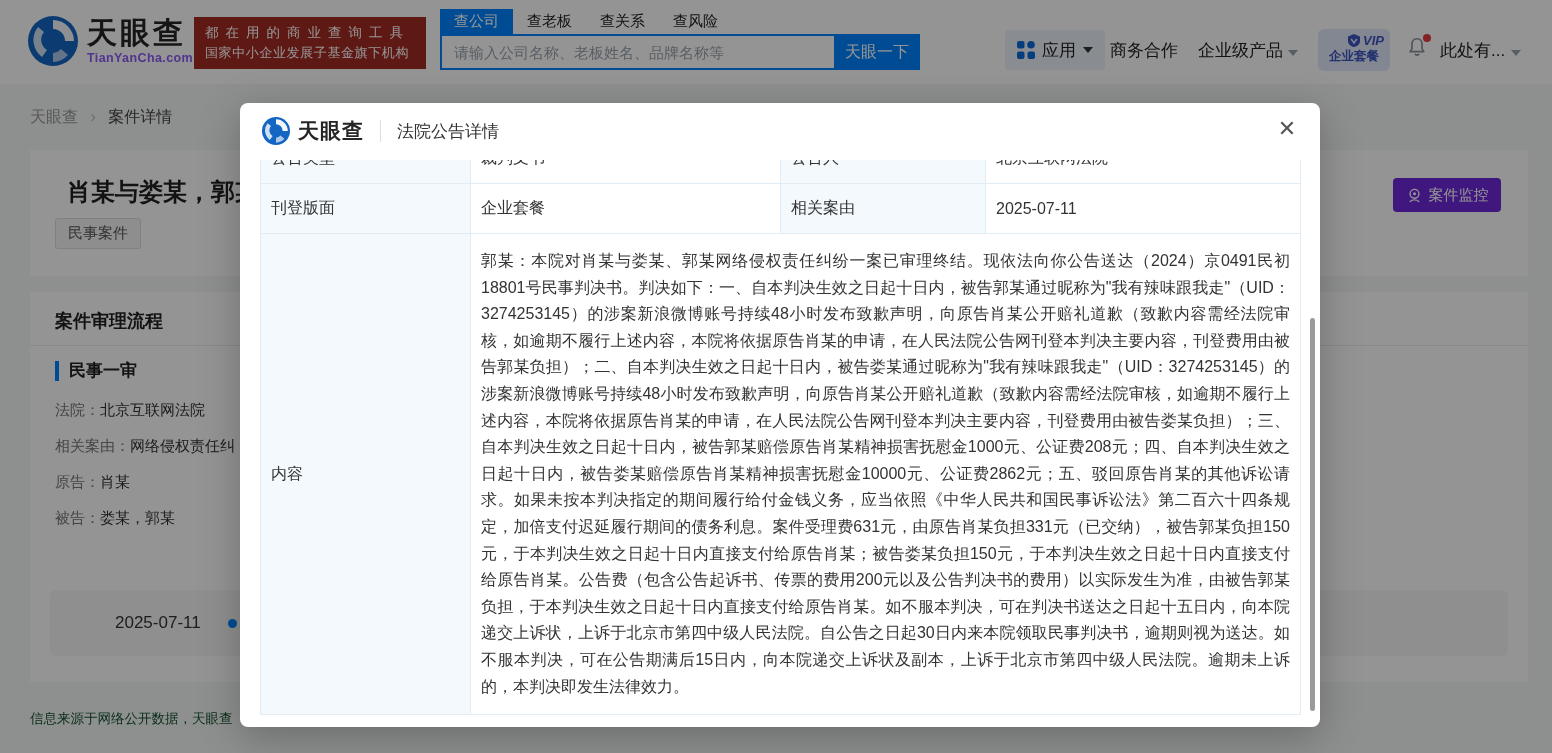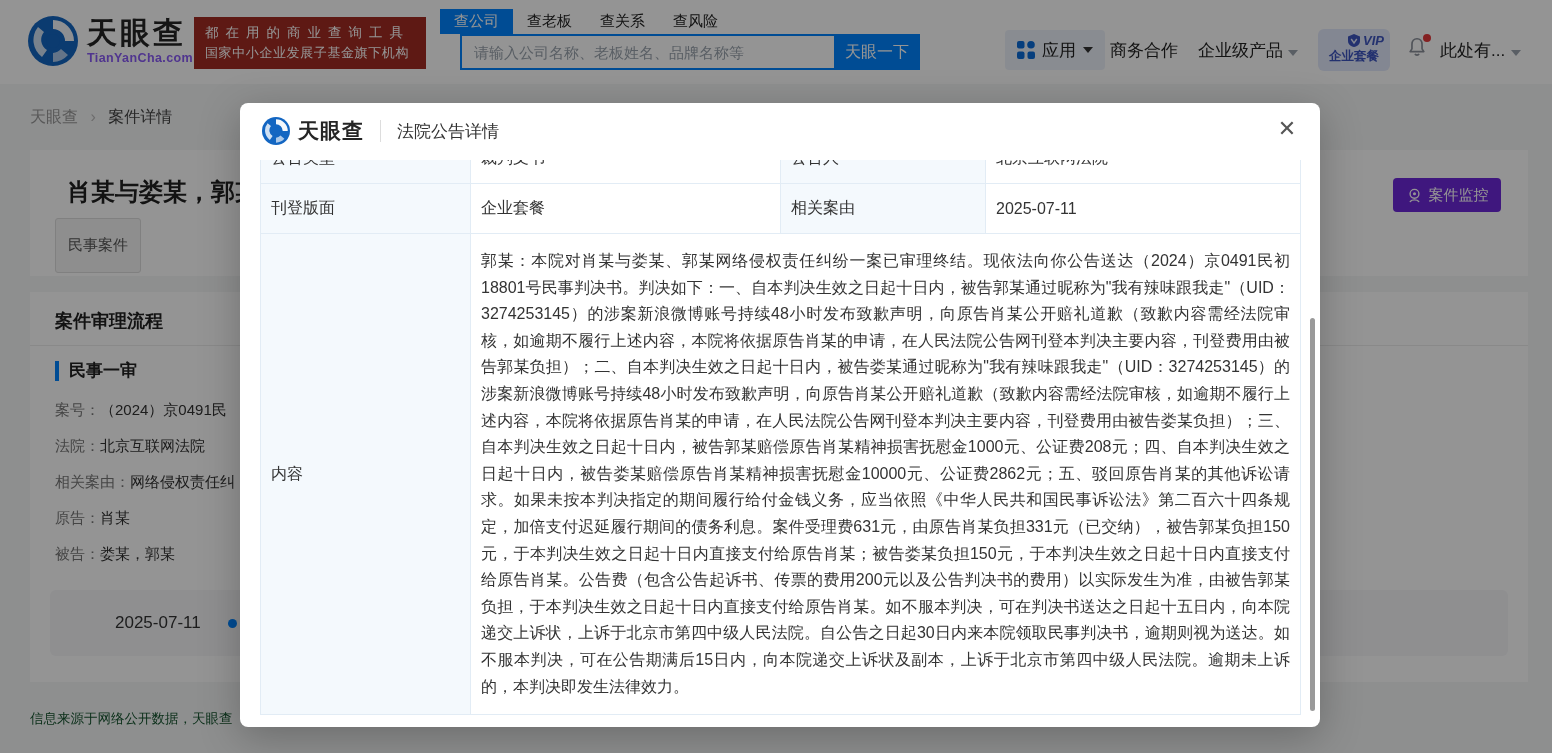--- a/index.html
+++ b/index.html
@@ -15,21 +15,21 @@
   .logo-en { font-size:12.5px; font-weight:bold; color:#8b5cf6; margin-top:4px; letter-spacing:0.4px; }
   .slogan { position:absolute; left:194px; top:17px; width:232px; height:52px; background:#a32c24; color:#fff;
             padding:7px 11px; display:flex; flex-direction:column; justify-content:space-between; }
   .slogan-l1 { font-size:13.5px; letter-spacing:7px; white-space:nowrap; }
   .slogan-l2 { font-size:13px; letter-spacing:0.6px; white-space:nowrap; }
 
   .search-wrap { position:absolute; left:440px; top:9px; width:480px; }
   .search-tabs { display:flex; height:25px; align-items:stretch; }
   .search-tab { font-size:15px; color:#222; padding:0 14px; display:flex; align-items:center; cursor:pointer; }
   .search-tab.active { background:#0084ff; color:#fff; }
-  .search-row { display:flex; height:36px;margin-left:20px; }
+  .search-row { display:flex; height:36px; }
   .search-input { flex:1; border:2px solid #0084ff; border-right:none; outline:none; font-size:15px; padding:0 12px; color:#333; background:#fff; }
   .search-input::placeholder { color:#9aa3ad; }
   .search-btn { width:86px; background:#0084ff; color:#fff; font-size:16px; border:none; cursor:pointer; }
 
   .apps-btn { position:absolute; left:1005px; top:30px; height:40px; background:#edf2fa; border-radius:4px;
               display:flex; align-items:center; gap:7px; padding:0 12px; cursor:pointer; }
   .apps-label { font-size:17px; color:#222; }
   .caret { width:0; height:0; border-left:5px solid transparent; border-right:5px solid transparent; border-top:6px solid #333; display:inline-block; }
   .caret.gray { border-top-color:#9aa3ad; }
   .nav-link { position:absolute; top:39px; font-size:17px; color:#222; cursor:pointer; white-space:nowrap; }
@@ -45,21 +45,21 @@
 
   
   .breadcrumb { position:absolute; left:30px; top:107px; font-size:16px; z-index:1; }
   .bc-home { color:#999; cursor:pointer; }
   .bc-sep { color:#bbb; margin:0 8px; }
   .bc-cur { color:#444; }
 
   .title-card { position:absolute; left:30px; top:150px; width:1498px; height:126px; background:#fff; z-index:1; }
   .page-title { position:absolute; left:37px; top:26px; font-size:24px; font-weight:bold; color:#222; white-space:nowrap; }
   .case-tag { position:absolute; left:25px; top:68px; font-size:15px; color:#555; background:#f5f5f5;
-              border:1px solid #dcdcdc; border-radius:3px; padding:17px 12px; }
+              border:1px solid #dcdcdc; border-radius:3px; padding:5px 12px; }
   .monitor-btn { position:absolute; left:1363px; top:28px; width:108px; height:34px; background:#6d28d9; border:none;
                  border-radius:4px; color:#fff; font-size:15px; display:flex; align-items:center; justify-content:center; gap:6px; cursor:pointer; }
 
   .flow-card { position:absolute; left:30px; top:292px; width:1498px; height:390px; background:#fff; z-index:1; }
   .section-title { position:absolute; left:25px; top:17px; font-size:18px; font-weight:bold; color:#222; }
   .flow-divider { position:absolute; left:0; top:53px; width:100%; height:1px; background:#ececec; }
   .stage-title { position:absolute; left:25px; top:69px; font-size:17px; font-weight:bold; color:#222;
                  border-left:4px solid #0084ff; padding-left:10px; line-height:20px; }
   .fields { position:absolute; left:25px; top:100px; }
   .field-row { height:36px; line-height:36px; font-size:15px; white-space:nowrap; }
@@ -182,21 +182,20 @@
     </svg>
     <span>案件监控</span>
   </button>
 </div>
 
 <div class="flow-card">
   <div class="section-title">案件审理流程</div>
   <div class="flow-divider"></div>
   <div class="stage-title">民事一审</div>
   <div class="fields">
-    <div class="field-row"><span class="field-label">案号：</span><span class="field-value">（2024）京0491民</span></div>
     <div class="field-row"><span class="field-label">法院：</span><span class="field-value">北京互联网法院</span></div>
     <div class="field-row"><span class="field-label">相关案由：</span><span class="field-value">网络侵权责任纠</span></div>
     <div class="field-row"><span class="field-label">原告：</span><span class="field-value">肖某</span></div>
     <div class="field-row"><span class="field-label">被告：</span><span class="field-value">娄某，郭某</span></div>
   </div>
   <div class="timeline-box">
     <span class="timeline-date">2025-07-11</span>
     <span class="timeline-dot"></span>
   </div>
 </div>

